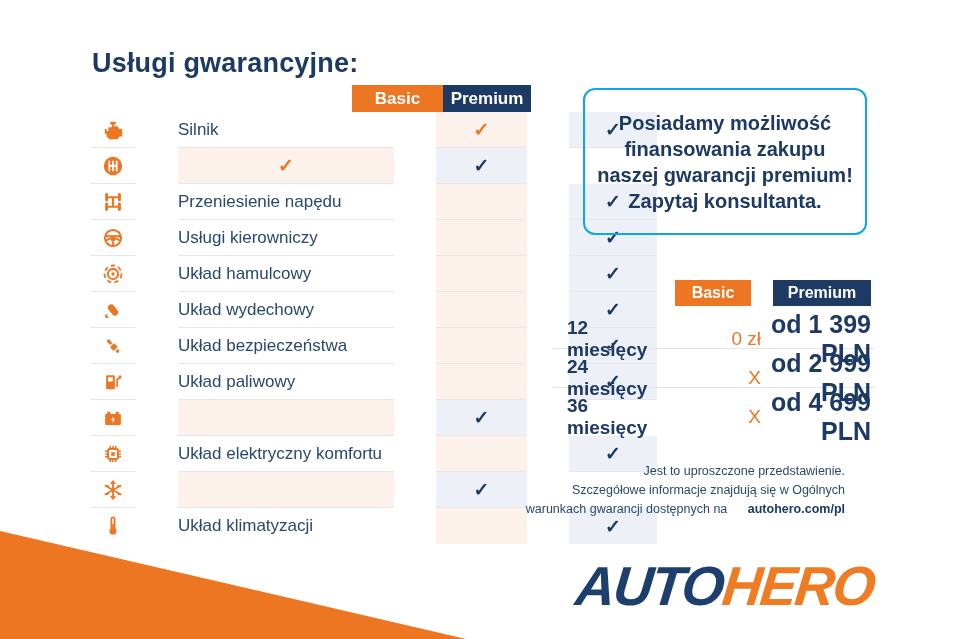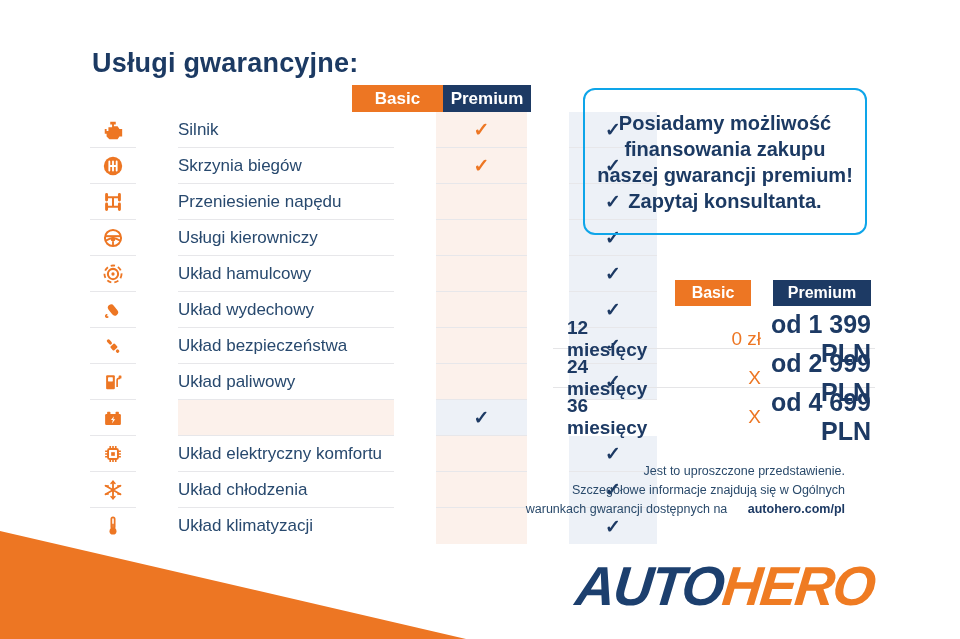--- a/index.html
+++ b/index.html
@@ -118,21 +118,20 @@
           <span class="check navy">✓</span>
         </div>
       </div>
       <div class="svc-row">
         <div class="cell icon-cell">
           <svg class="svc-icon" viewBox="0 0 24 24" xmlns="http://www.w3.org/2000/svg">
             <circle cx="12" cy="12" r="10" fill="#ED7623"></circle>
             <path d="M8 7v10M12 7v10M16 7v10M8 12h8" stroke="#fff" stroke-width="2" stroke-linecap="round" fill="none"></path>
           </svg>
         </div>
-        <div class="cell label-cell">Skrzynia biegów</div>
         <div class="cell basic-cell">
           <span class="check orange">✓</span>
         </div>
         <div class="cell premium-cell">
           <span class="check navy">✓</span>
         </div>
       </div>
       <div class="svc-row">
         <div class="cell icon-cell">
           <svg class="svc-icon" viewBox="0 0 24 24" xmlns="http://www.w3.org/2000/svg">
@@ -251,21 +250,20 @@
       </div>
       <div class="svc-row">
         <div class="cell icon-cell">
           <svg class="svc-icon" viewBox="0 0 24 24" xmlns="http://www.w3.org/2000/svg">
             <g stroke="#ED7623" stroke-width="2" stroke-linecap="round" fill="none">
               <path d="M12 2.6v18.8M3.9 7.3l16.2 9.4M20.1 7.3L3.9 16.7"></path>
               <path d="M12 2.6L9.8 4.8M12 2.6l2.2 2.2M12 21.4l-2.2-2.2M12 21.4l2.2-2.2M3.9 7.3l3 .4M20.1 16.7l-3-.4M20.1 7.3l-3 .4M3.9 16.7l3-.4" stroke-width="1.6"></path>
             </g>
           </svg>
         </div>
-        <div class="cell label-cell">Układ chłodzenia</div>
         <div class="cell basic-cell"></div>
         <div class="cell premium-cell">
           <span class="check navy">✓</span>
         </div>
       </div>
       <div class="svc-row">
         <div class="cell icon-cell">
           <svg class="svc-icon" viewBox="0 0 24 24" xmlns="http://www.w3.org/2000/svg">
             <rect x="10.2" y="2.6" width="3.6" height="12.4" rx="1.8" fill="none" stroke="#ED7623" stroke-width="1.9"></rect>
             <circle cx="12" cy="17.6" r="3.8" fill="#ED7623"></circle>

